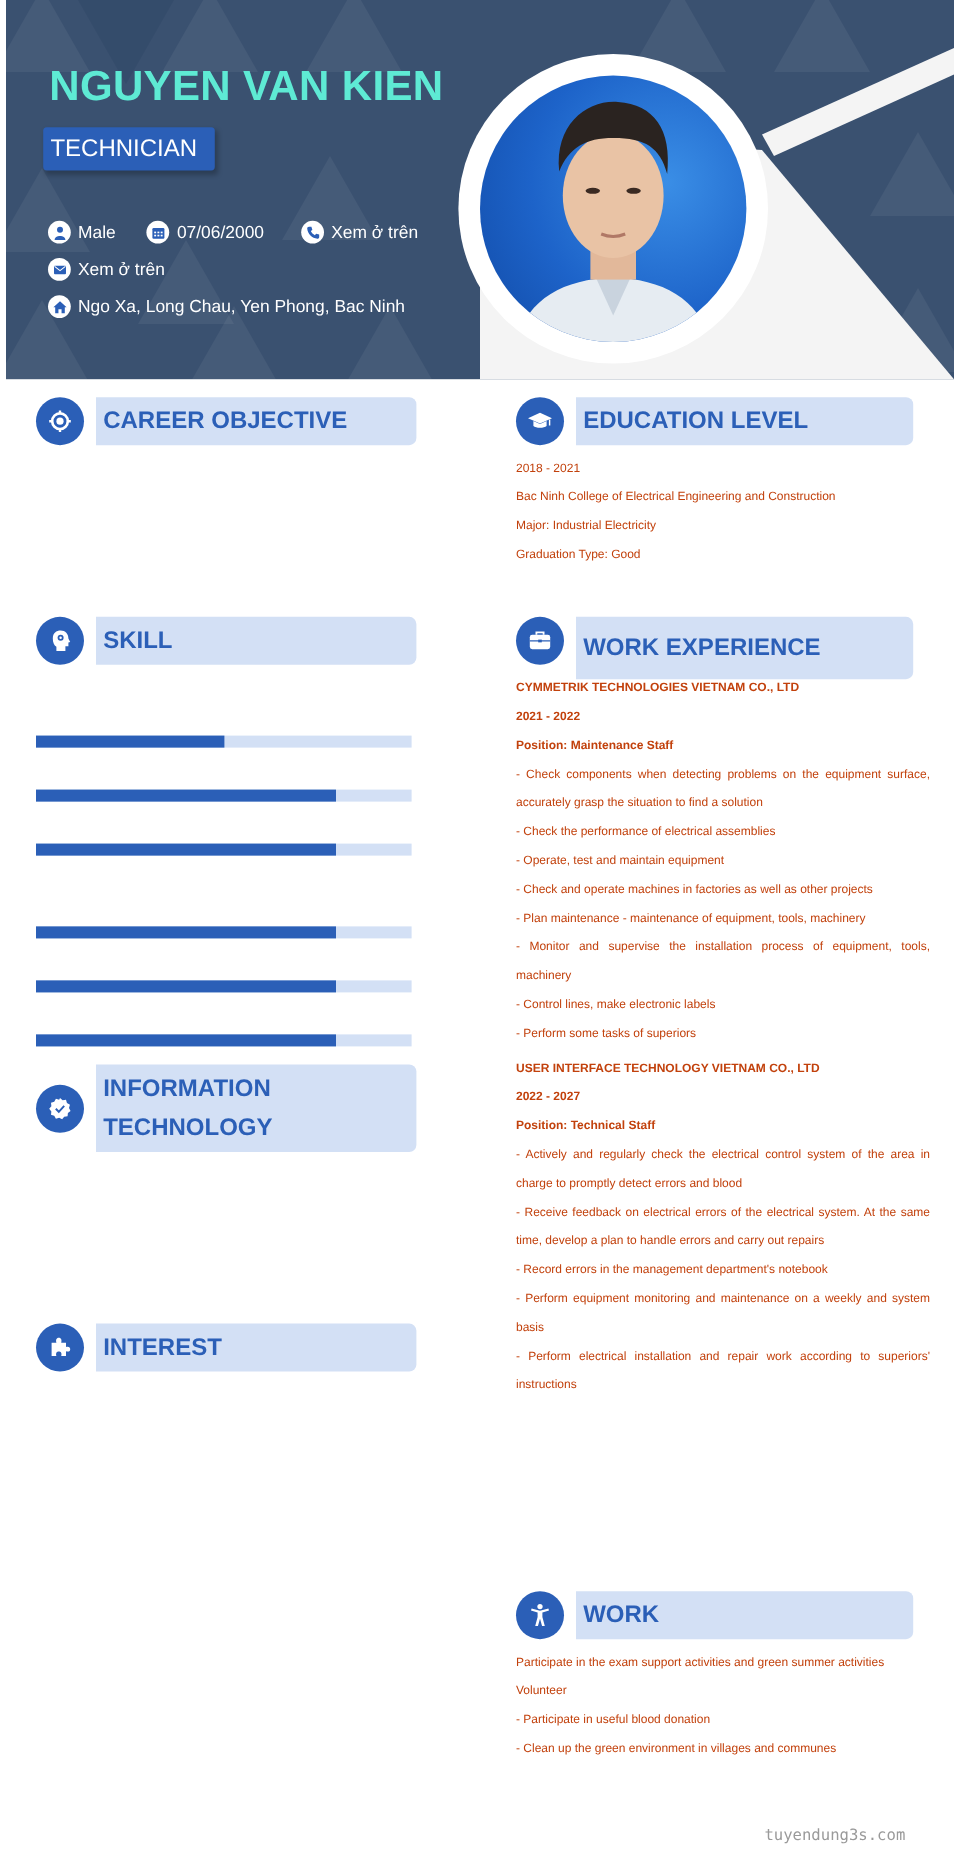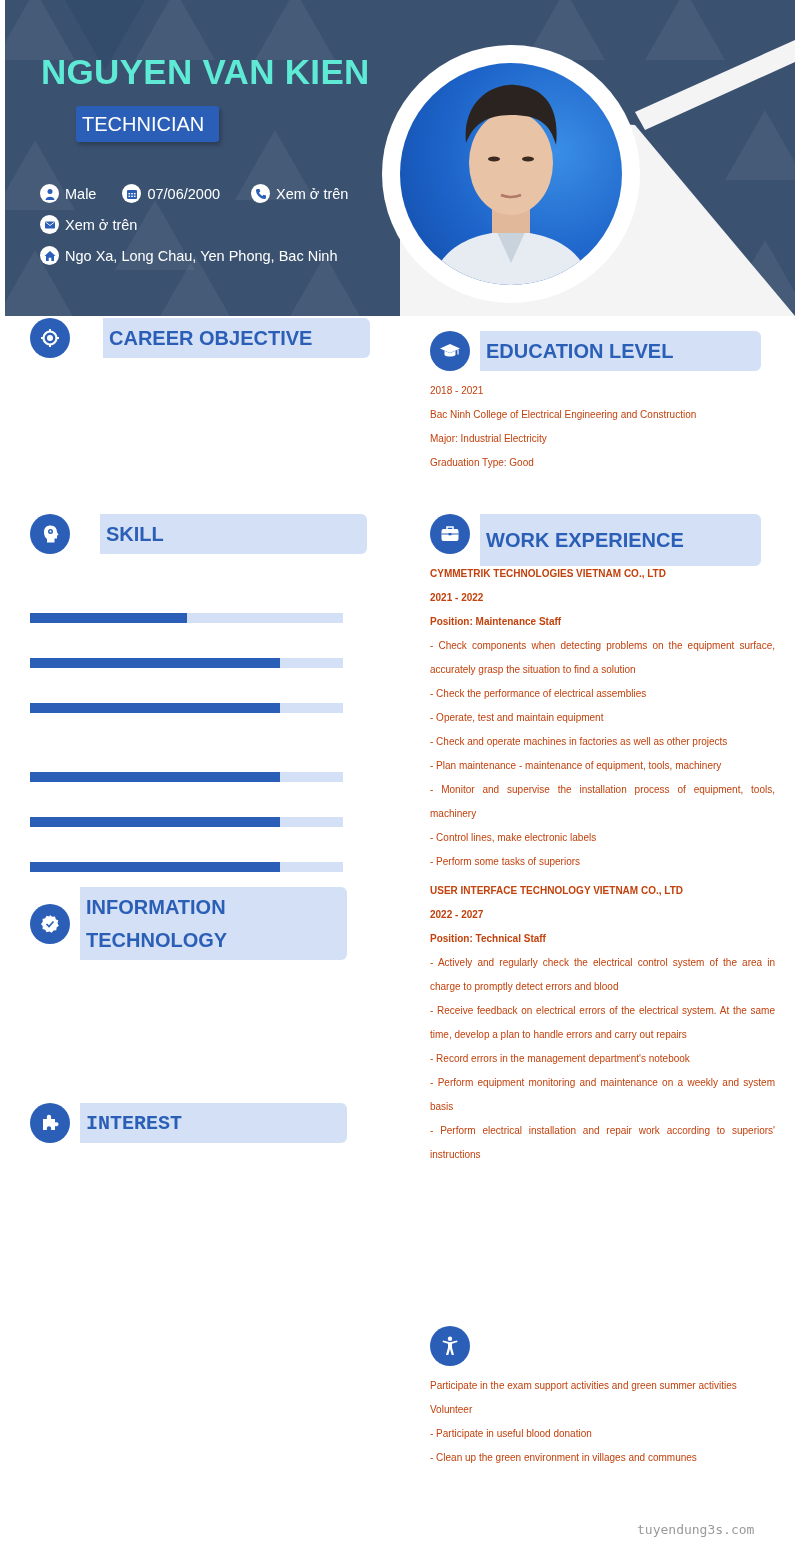--- a/index.html
+++ b/index.html
@@ -5,21 +5,21 @@
   * { box-sizing: border-box; margin: 0; padding: 0; }
   html, body { width: 800px; height: 1553px; background: #ffffff; overflow: hidden; }
   body { font-family: "Liberation Sans", sans-serif; color: #1f1f1f; position: relative; }
 
   
   .header { position: absolute; left: 5px; top: 0; width: 790px; height: 316px; background: #3a5170; overflow: hidden; }
   .header .tri { position: absolute; width: 0; height: 0; border-left: 40px solid transparent; border-right: 40px solid transparent; border-bottom: 70px solid rgba(255,255,255,0.06); }
   .header .tri.d { border-bottom: none; border-top: 70px solid rgba(20,40,70,0.12); }
   .header .gray-poly { position: absolute; left: 0; top: 0; width: 790px; height: 316px; }
   .name { position: absolute; left: 36px; top: 52px; color: #5eead4; font-weight: bold; font-size: 35px; letter-spacing: 0.3px; }
-  .title-badge { position: absolute; left: 31px; top: 106px; width: 143px; height: 36px; background: #2b5fb7; border-radius: 3px; color: #ffffff; font-size: 20px; line-height: 37px; padding-left: 6px; box-shadow: 2px 3px 4px rgba(0,0,0,0.25); margin-left: 40px; }
+  .title-badge { position: absolute; left: 31px; top: 106px; width: 143px; height: 36px; background: #2b5fb7; border-radius: 3px; color: #ffffff; font-size: 20px; line-height: 37px; padding-left: 6px; box-shadow: 2px 3px 4px rgba(0,0,0,0.25); }
   .info-row { position: absolute; display: flex; align-items: center; color: #ffffff; font-size: 14.5px; }
   .info-item { display: flex; align-items: center; }
   .info-icon { width: 19px; height: 19px; border-radius: 50%; background: #ffffff; display: inline-flex; align-items: center; justify-content: center; margin-right: 6px; }
   .info-icon svg { width: 12px; height: 12px; }
 
   .avatar-ring { position: absolute; left: 382px; top: 45px; width: 258px; height: 258px; border-radius: 50%; background: #ffffff; }
   .avatar { position: absolute; left: 400px; top: 63px; width: 222px; height: 222px; border-radius: 50%; overflow: hidden; background: radial-gradient(circle at 70% 40%, #3a8ee6 0%, #1d63c9 55%, #114aa5 100%); }
 
   
   .sec-head { position: absolute; display: flex; align-items: flex-start; }
@@ -128,32 +128,32 @@
     <path d="M95 165 L111 200 L127 165 Z" fill="#c9d3de"></path>
     <rect x="92" y="135" width="38" height="35" fill="#e2b89a"></rect>
     <ellipse cx="111" cy="100" rx="42" ry="52" fill="#e9c3a5"></ellipse>
     <path d="M66 80 C62 40 90 20 115 22 C145 24 160 45 156 82 C150 60 138 52 111 52 C88 52 74 60 66 80 Z" fill="#2a2320"></path>
     <ellipse cx="94" cy="96" rx="6" ry="2.5" fill="#3b2a22"></ellipse>
     <ellipse cx="128" cy="96" rx="6" ry="2.5" fill="#3b2a22"></ellipse>
     <path d="M101 132 Q111 136 121 132" stroke="#b07866" stroke-width="2.5" fill="none"></path>
   </svg>
 </div>
 
-<div class="sec-head" style="left:30px;top:318px;gap:23px;">
+<div class="sec-head" style="left:30px;top:331px;">
   <div class="sec-icon">
     <svg viewBox="0 0 24 24">
         <circle cx="12" cy="12" r="6.5" stroke="#fff" stroke-width="2.2" fill="none"></circle>
         <circle cx="12" cy="12" r="3" fill="#fff"></circle>
         <path d="M12 3 V6 M12 18 V21 M3 12 H6 M18 12 H21" stroke="#fff" stroke-width="2"></path>
       </svg>
   </div>
   <div class="sec-bar" style="width:267px;height:40px;">CAREER OBJECTIVE</div>
 </div>
 
-<div class="sec-head" style="left:30px;top:514px;gap:20px;">
+<div class="sec-head" style="left:30px;top:514px;">
   <div class="sec-icon">
     <svg viewBox="0 0 24 24">
         <path d="M6 10 C6 5.5 9 3.5 12.5 3.5 C16.5 3.5 19 6.3 19 10 L20.5 13 L19 13.5 L19 16.5 L16.5 16.5 L16.5 20.5 L9 20.5 L9 17 C7 15.8 6 13.2 6 10 Z" fill="#fff"></path>
         <circle cx="12.5" cy="9.5" r="2.5" fill="#2b5fb7"></circle>
         <circle cx="12.5" cy="9.5" r="1" fill="#fff"></circle>
       </svg>
   </div>
   <div class="sec-bar" style="width:267px;height:40px;">SKILL</div>
 </div>
 
@@ -182,21 +182,21 @@
         <path d="M12 3 L14.2 4.8 L17 4.5 L17.8 7.2 L20.3 8.6 L19.5 11.3 L20.8 13.8 L18.6 15.5 L18.3 18.3 L15.5 18.6 L13.8 20.8 L11.3 19.5 L8.6 20.3 L7.2 17.8 L4.5 17 L4.8 14.2 L3 12 L4.8 9.8 L4.5 7 L7.2 6.2 L8.6 3.7 L11.3 4.5 Z" fill="#fff"></path>
         <path d="M8.5 12 L11 14.5 L15.5 9.5" stroke="#2b5fb7" stroke-width="1.6" fill="none"></path>
       </svg>
   </div>
   <div class="sec-bar" style="width:267px;height:73px;flex-direction:column;align-items:flex-start;justify-content:center;line-height:33px;">
     <span>INFORMATION</span>
     <span>TECHNOLOGY</span>
   </div>
 </div>
 
-<div class="sec-head" style="left:30px;top:1103px;font-family:Liberation Mono, monospace;">
+<div class="sec-head" style="left:30px;top:1103px;">
   <div class="sec-icon">
     <svg viewBox="0 0 24 24">
         <path d="M5 8 L9 8 C8.2 5 9.5 3.8 11 3.8 C12.5 3.8 13.8 5 13 8 L17 8 L17 11.5 C19.5 10.8 20.5 12 20.5 13.3 C20.5 14.6 19.5 15.8 17 15 L17 19 L13 19 C13.8 16.5 12.5 15.3 11 15.3 C9.5 15.3 8.2 16.5 9 19 L5 19 Z" fill="#fff"></path>
       </svg>
   </div>
   <div class="sec-bar" style="width:267px;height:40px;">INTEREST</div>
 </div>
 
 <div class="sec-head" style="left:430px;top:331px;">
   <div class="sec-icon">
@@ -254,20 +254,21 @@
   </div>
 </div>
 
 <div class="sec-head" style="left:430px;top:1326px;">
   <div class="sec-icon">
     <svg viewBox="0 0 24 24">
         <circle cx="12" cy="4.8" r="2.2" fill="#fff"></circle>
         <path d="M4.5 8 L10 9.8 L10 13.5 L8 21 L10.3 21 L12 15 L13.7 21 L16 21 L14 13.5 L14 9.8 L19.5 8 L19 6.5 L12 8.3 L5 6.5 Z" fill="#fff"></path>
       </svg>
   </div>
+  <div class="sec-bar" style="width:281px;height:40px;">WORK</div>
 </div>
 
 <div class="body-text" style="left:430px;top:1374px;width:345px;">
   <p>Participate in the exam support activities and green summer activities</p>
   <p>Volunteer</p>
   <p>- Participate in useful blood donation</p>
   <p>- Clean up the green environment in villages and communes</p>
 </div>
 
 <div class="watermark">tuyendung3s.com</div>

